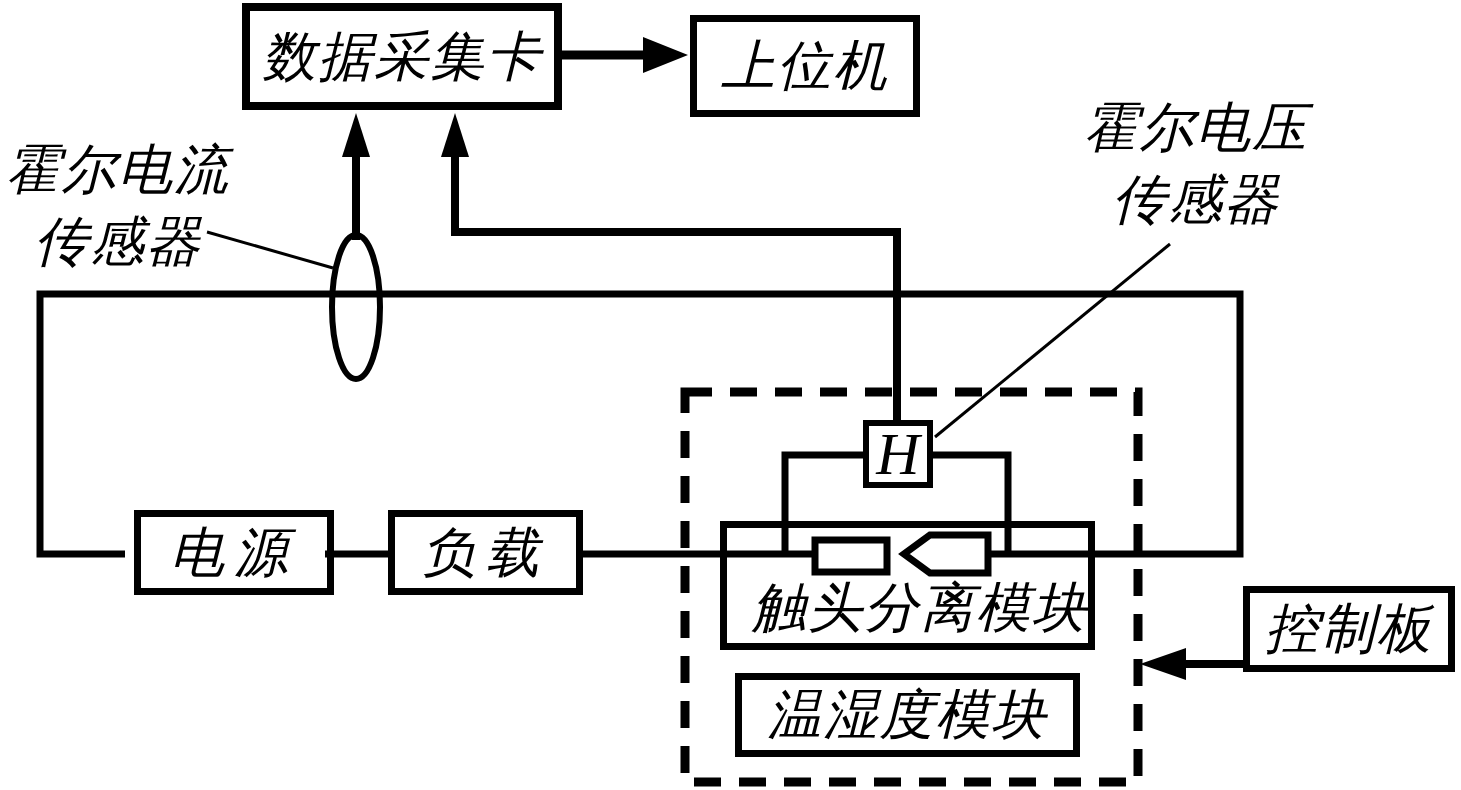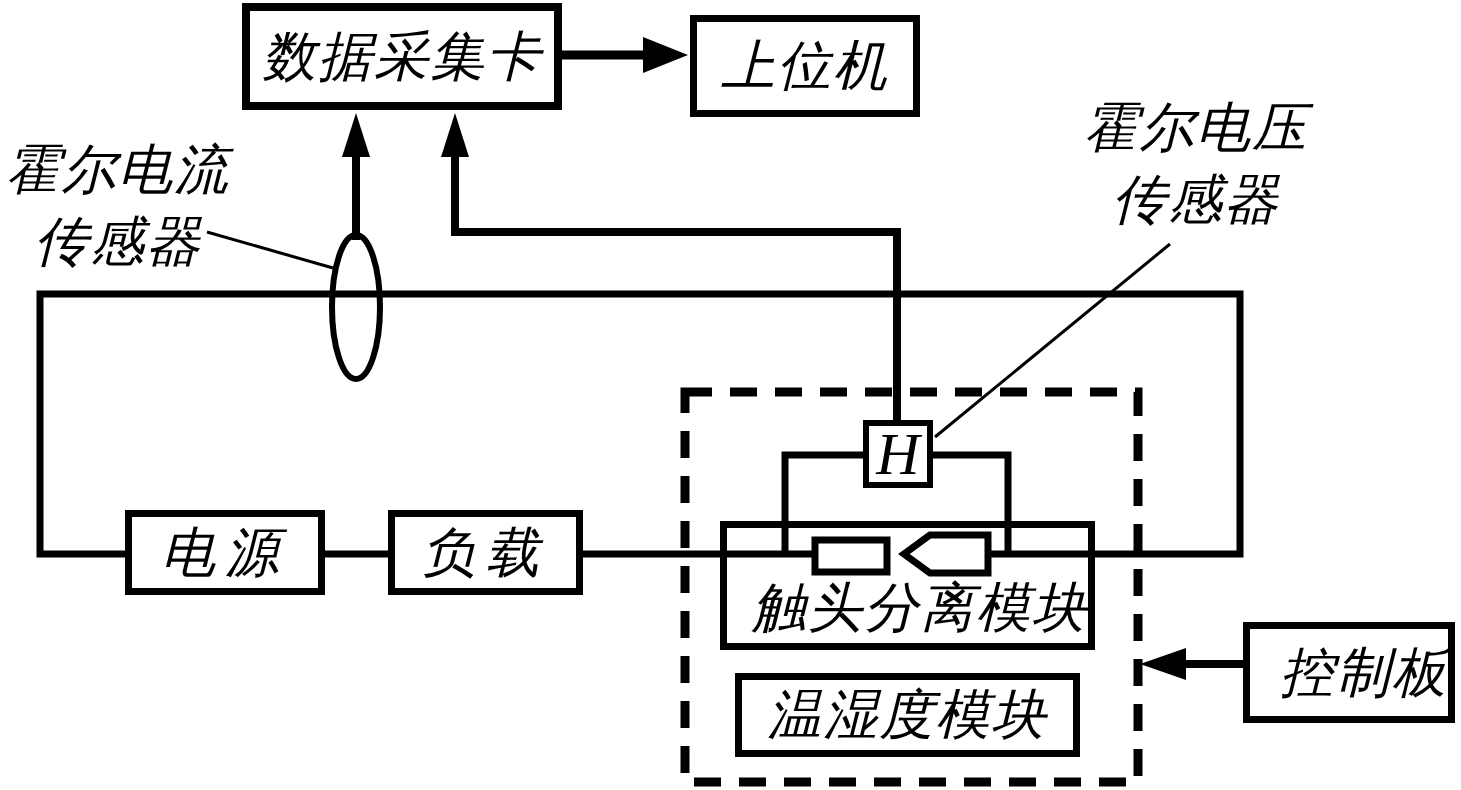--- a/index.html
+++ b/index.html
@@ -31,41 +31,41 @@
 <div id="canvas">
 
   <div class="node" style="left:242px;top:3px;width:320px;height:107px;border-width:8px;">
     <span>数据采集卡</span>
   </div>
 
   <div class="node" style="left:690px;top:15px;width:230px;height:102px;">
     <span>上位机</span>
   </div>
 
-  <div class="node wide-spacing" style="left:125px;top:510px;width:200px;height:85px;">
+  <div class="node wide-spacing" style="left:134px;top:510px;width:200px;height:85px;">
     <span>电源</span>
   </div>
 
   <div class="node wide-spacing" style="left:388px;top:510px;width:195px;height:85px;justify-content:center;">
     <span>负载</span>
   </div>
 
   <div class="node h-letter" style="left:863px;top:420px;width:70px;height:68px;border-width:6px;">
     <span>H</span>
   </div>
 
   <div class="node bottom-text" style="left:720px;top:521px;width:375px;height:129px;justify-content:flex-end;">
     <span>触头分离模块</span>
   </div>
 
   <div class="node" style="left:735px;top:673px;width:345px;height:84px;">
     <span>温湿度模块</span>
   </div>
 
-  <div class="node" style="left:1243px;top:622px;width:212px;height:101px;justify-content:flex-end;">
+  <div class="node" style="left:1243px;top:586px;width:212px;height:86px;">
     <span>控制板</span>
   </div>
 
   <div class="label-block" style="left:-2px;top:134px;width:240px;">
     <div>霍尔电流</div>
     <div>传感器</div>
   </div>
 
   <div class="label-block" style="left:1066px;top:92px;width:260px;">
     <div>霍尔电压</div>

